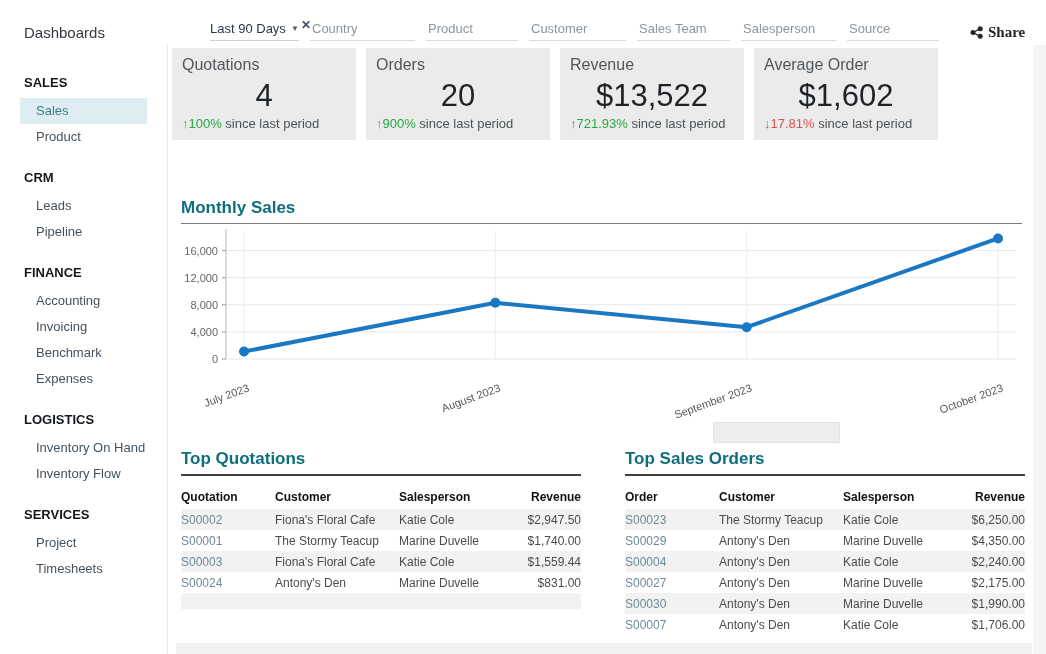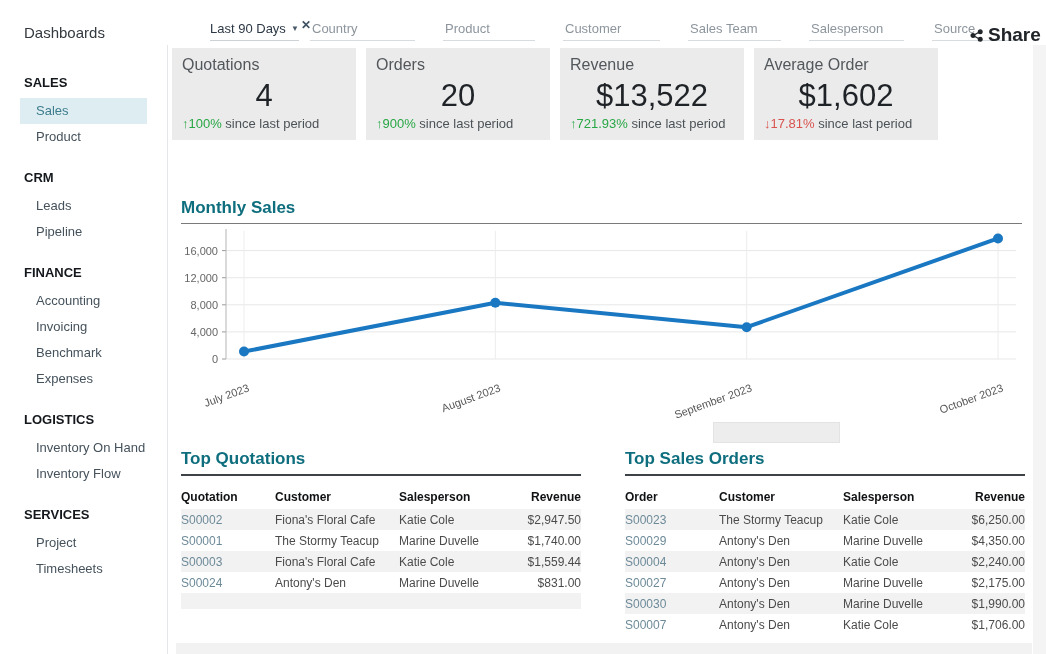--- a/index.html
+++ b/index.html
@@ -6,31 +6,31 @@
   *{box-sizing:border-box;font-family:"Liberation Sans", sans-serif;}
   #page{position:relative;width:1046px;height:654px;background:#fff;overflow:hidden;}
 
   
   #topbar{position:absolute;left:0;top:12px;width:830px;height:45px;background:#fff;border-bottom:1px solid #e4e6e8;}
   #app-title{position:absolute;left:24px;top:12px;font-size:15px;color:#33393f;}
   #date-filter{position:absolute;left:210px;top:9px;display:flex;align-items:center;gap:5px;border-bottom:1px solid #ccd2d6;padding-bottom:4px;cursor:pointer;}
   #date-filter .val{font-size:13px;color:#2c3845;}
   #date-filter .caret{font-size:8px;color:#4a5a68;}
   #date-clear{position:absolute;left:301px;top:6px;font-size:12px;font-weight:700;color:#3e5264;cursor:pointer;}
-  #filters{position:absolute;left:310px;top:9px;display:flex;gap:28px;}
+  #filters{position:absolute;left:310px;top:9px;display:flex;gap:11px;}
   #filters input{border:none;outline:none;border-bottom:1px solid #d8dcdf;font-size:13px;color:#2c3845;padding:0 0 4px 2px;background:transparent;}
   #filters input::placeholder{color:#8d959d;}
   #filters input:nth-of-type(1){width:105px;}
   #filters input:nth-of-type(2){width:92px;}
   #filters input:nth-of-type(3){width:97px;}
   #filters input:nth-of-type(4){width:93px;}
   #filters input:nth-of-type(5){width:95px;}
   #filters input:nth-of-type(6){width:92px;}
   #share-btn{position:absolute;left:970px;top:12px;display:flex;align-items:center;gap:5px;cursor:pointer;}
-  #share-btn span{font-size:19px;font-weight:600;color:#212529;}
+  #share-btn span{font-size:15px;font-weight:600;color:#212529;font-family:Liberation Serif, serif;}
 
   
   #sidebar{position:absolute;left:0;top:45px;width:168px;height:609px;background:#fff;border-right:1px solid #e4e6e8;padding-top:30px;}
   .sb-section{margin-bottom:20px;}
   .sb-title{padding:0 0 8px 24px;font-size:13px;font-weight:700;color:#14181c;}
   .sb-item{height:26px;line-height:26px;margin:0 20px 0 20px;padding-left:16px;font-size:13px;color:#45525c;cursor:pointer;}
   .sb-item.active{background:#ddedf2;color:#3d7d8d;}
 
   
   #content{position:absolute;left:168px;top:45px;width:864px;height:609px;background:#fff;}

